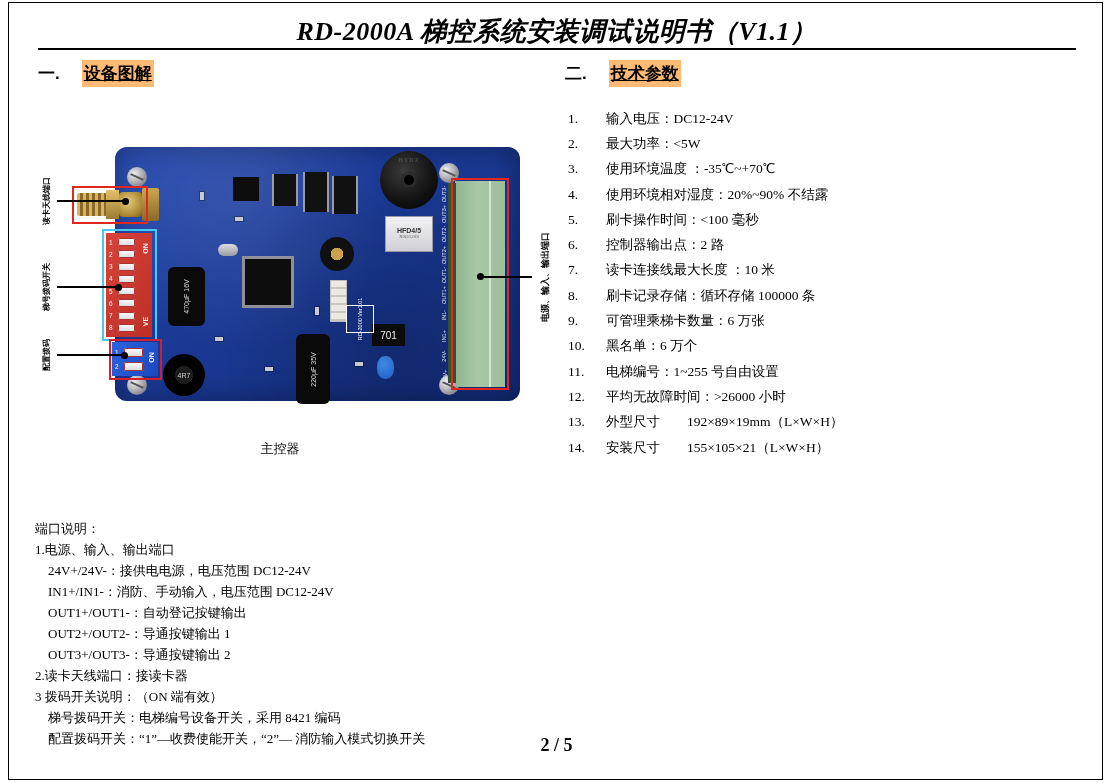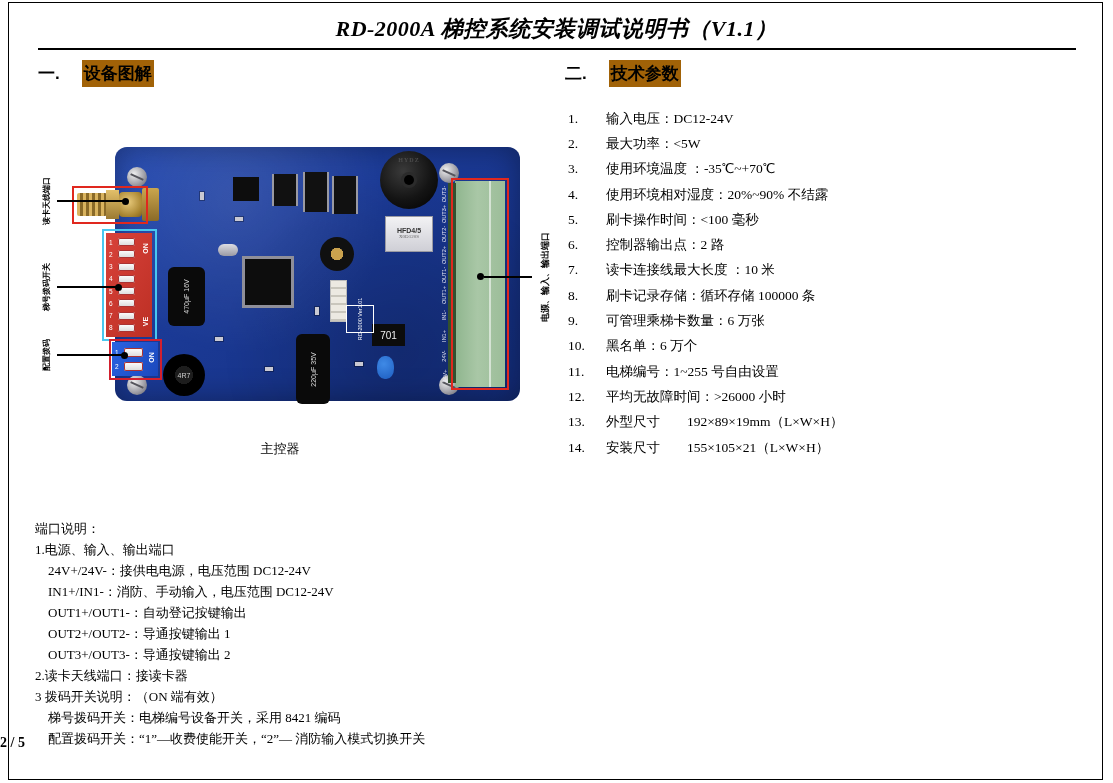--- a/index.html
+++ b/index.html
@@ -1,25 +1,25 @@
 <!DOCTYPE html>
 <html><head>
 <meta charset="utf-8">
 <style>
   html,body{margin:0;padding:0;background:#fff;}
   .screen{position:relative;width:1113px;height:783px;background:#fff;overflow:hidden;
           font-family:"Liberation Serif",serif;color:#000;}
   .page-border{position:absolute;left:8px;top:2px;width:1095px;height:778px;border:1px solid #000;box-sizing:border-box;}
   .doc-title{position:absolute;left:0;top:14px;width:100%;text-align:center;
-             font-size:22px;font-weight:bold;font-style:italic;letter-spacing:.5px;}
+             font-size:26px;font-weight:bold;font-style:italic;letter-spacing:.5px;}
   .title-rule{position:absolute;left:38px;top:48px;width:1038px;height:2px;background:#000;}
 
   .sec-header{position:absolute;font-family:"Liberation Sans",sans-serif;font-weight:bold;font-size:17px;}
   .sec-header .sec-num{margin-right:22px;}
-  .sec-header .sec-title{background:#a16207;padding:4px 2px;}
+  .sec-header .sec-title{background:#fdba74;padding:4px 2px;text-decoration:underline;}
 
   
   .params{position:absolute;left:568px;top:106px;width:470px;font-size:13.5px;}
   .param-row{display:flex;height:25.3px;align-items:center;white-space:pre;}
   .param-num{width:38px;flex:0 0 38px;}
 
   
   .board{position:absolute;left:115px;top:147px;width:405px;height:254px;border-radius:12px;
          background:linear-gradient(145deg,#264cb4 0%,#1b3a96 40%,#142e7e 100%);
          box-shadow:inset 0 0 30px rgba(0,0,0,.35);}
@@ -90,21 +90,21 @@
   .crystal{position:absolute;left:103px;top:97px;width:20px;height:12px;border-radius:6px;background:linear-gradient(#dcdce2,#9a9aa4);}
   .passive{position:absolute;background:#c9c9d2;box-shadow:0 0 0 1px rgba(0,0,0,.3);}
 
   .leader{position:absolute;height:2px;background:#000;}
   .dot{position:absolute;width:7px;height:7px;border-radius:50%;background:#000;}
   .vlabel{position:absolute;font-size:8px;font-weight:bold;white-space:nowrap;transform:translate(-50%,-50%) rotate(-90deg);}
   .vlabel-r{font-size:9px;}
 
   .board-caption{position:absolute;left:0;top:440px;width:560px;text-align:center;font-size:13px;}
   .portdesc{position:absolute;left:35px;top:455px;font-size:13px;line-height:21px;white-space:pre;}
-  .page-num{position:absolute;left:0;top:735px;width:100%;text-align:left;font-size:14px;font-weight:bold;}
+  .page-num{position:absolute;left:0;top:735px;width:100%;text-align:center;font-size:18px;font-weight:bold;}
 </style>
 </head>
 <body>
 
 <div class="screen">
   <div class="page-border"></div>
 
   <div class="doc-title">RD-2000A 梯控系统安装调试说明书（V1.1）</div>
   <div class="title-rule"></div>
 

